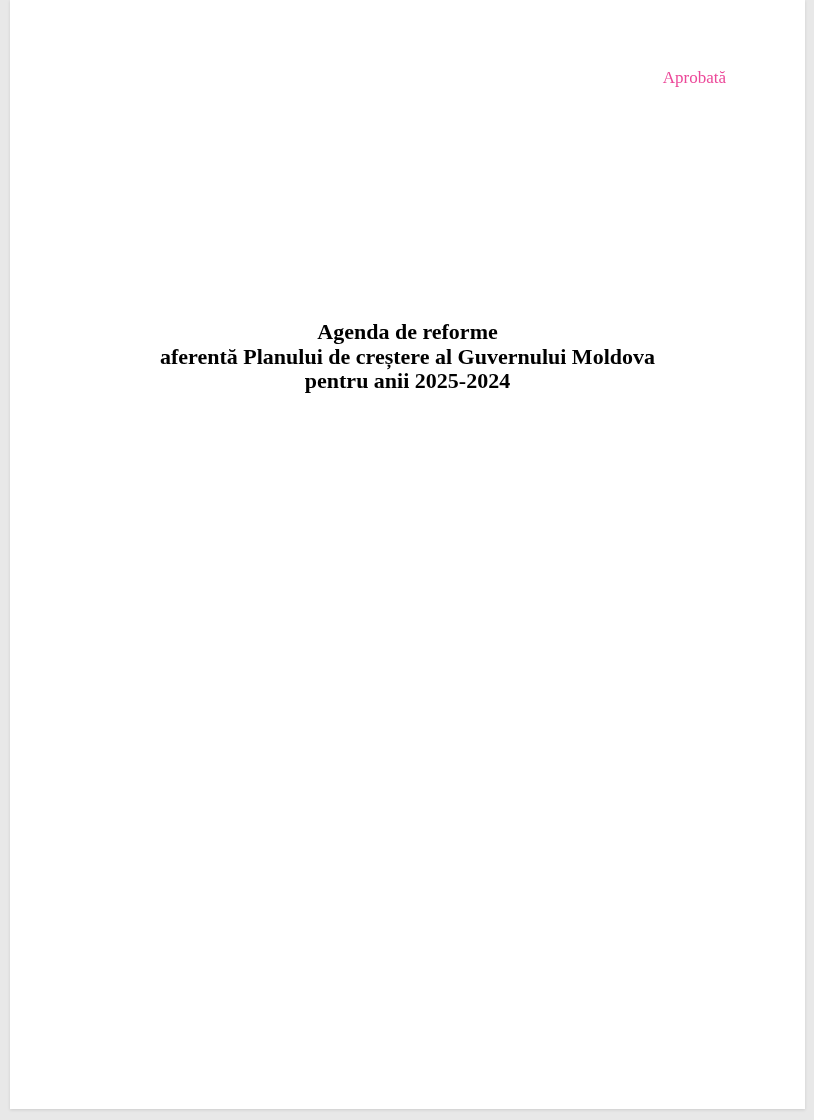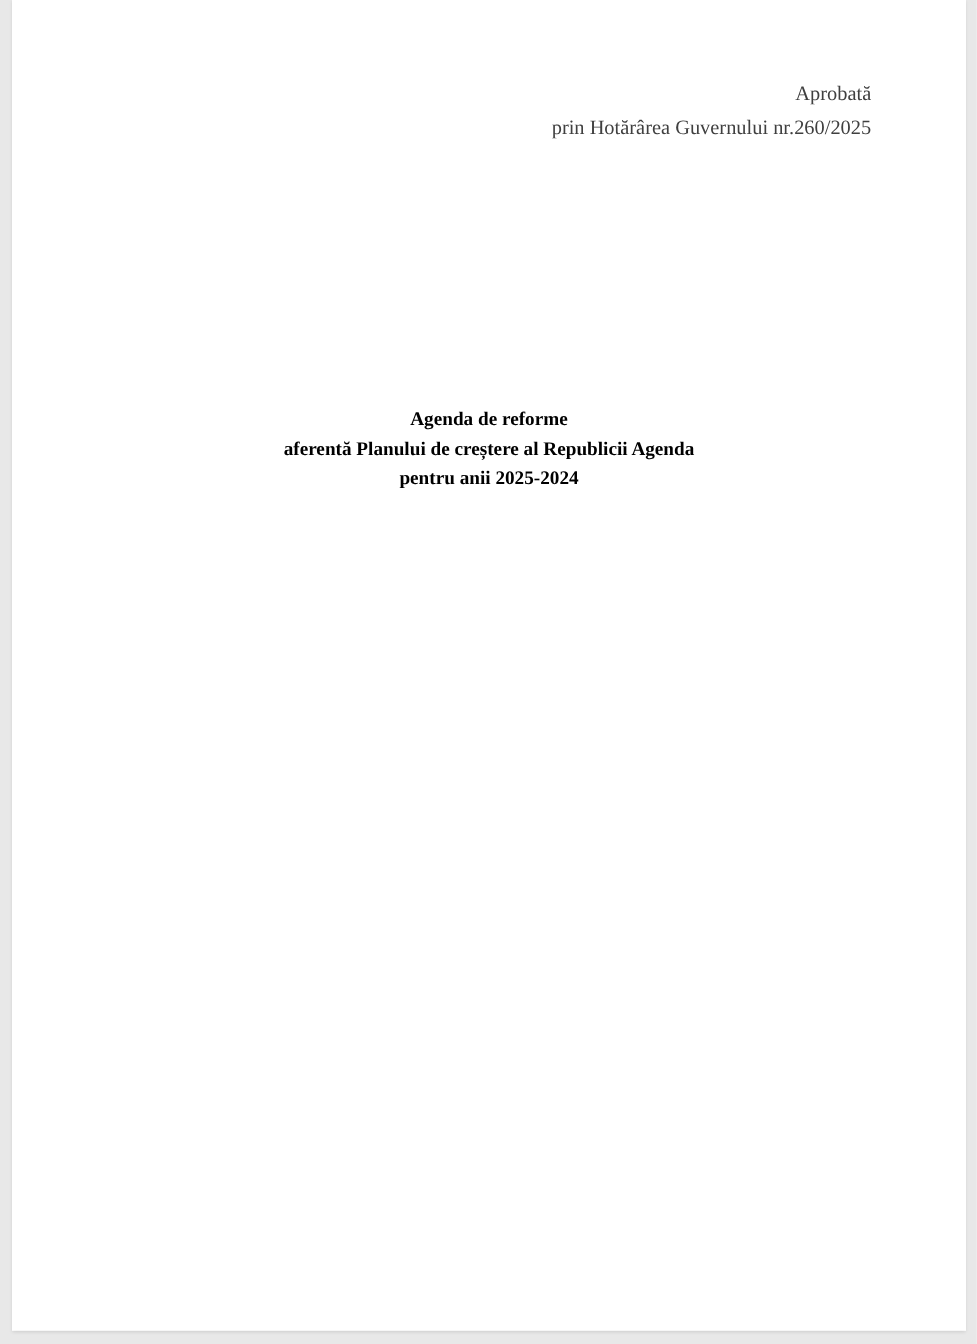--- a/index.html
+++ b/index.html
@@ -22,42 +22,41 @@
     background: #ffffff;
     box-shadow: 0 1px 3px rgba(0,0,0,0.12);
   }
   .approval {
     position: absolute;
     top: 63px;
     right: 79px;
     text-align: right;
     font-size: 17px;
     line-height: 29px;
-    color: #404040;
+    color: #ec4899;
     white-space: nowrap;
   }
   .doc-title {
     position: absolute;
-    top: 338px;
+    top: 320px;
     left: 0;
     width: 100%;
     text-align: center;
     font-weight: bold;
-    font-size: 16px;
+    font-size: 22px;
     line-height: 24.5px;
     color: #000000;
   }
 </style>
 </head>
 <body style="background: rgb(232, 232, 232);">
 
 <div class="paper" style="background: rgb(255, 255, 255); color: rgb(0, 0, 0);">
   <div class="approval">
     <div>Aprobată</div>
-    <div>prin Hotărârea Guvernului nr.260/2025</div>
   </div>
 
   <div class="doc-title">
     <div>Agenda de reforme</div>
-    <div>aferentă Planului de creștere al Republicii Agenda</div>
+    <div>aferentă Planului de creștere al Guvernului Moldova</div>
     <div>pentru anii 2025-2024</div>
   </div>
 </div>
 
 </body></html>

